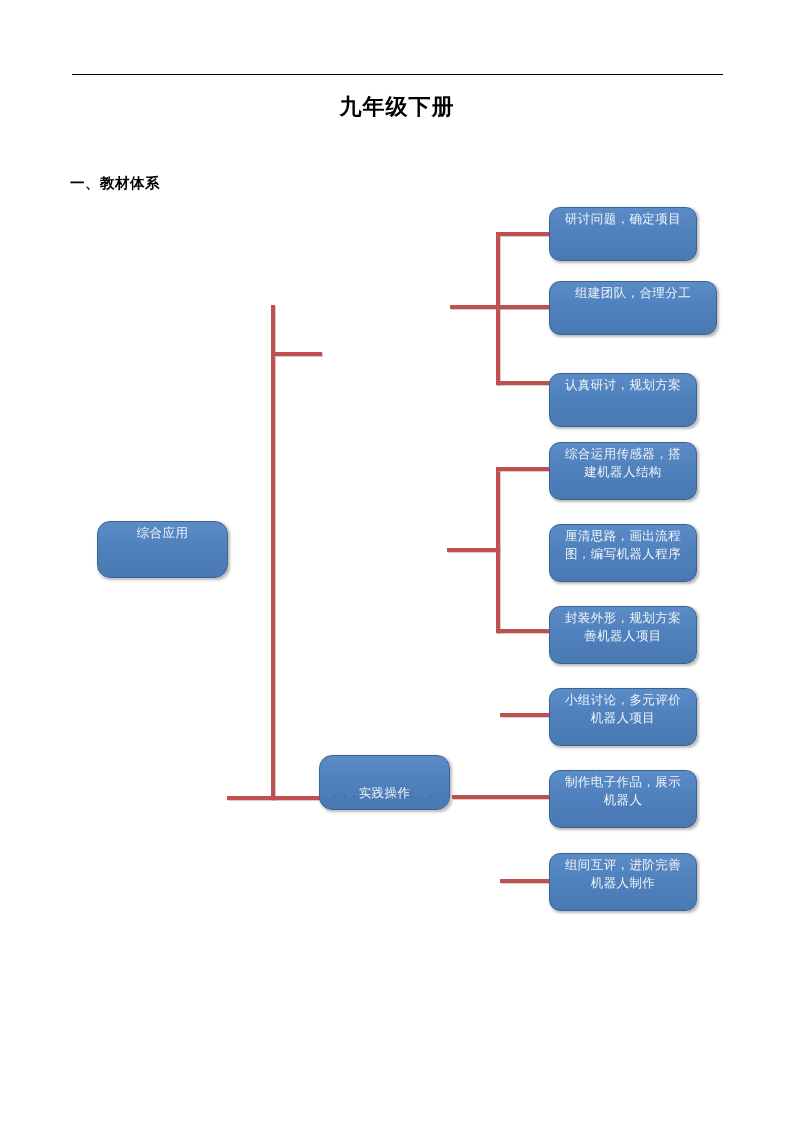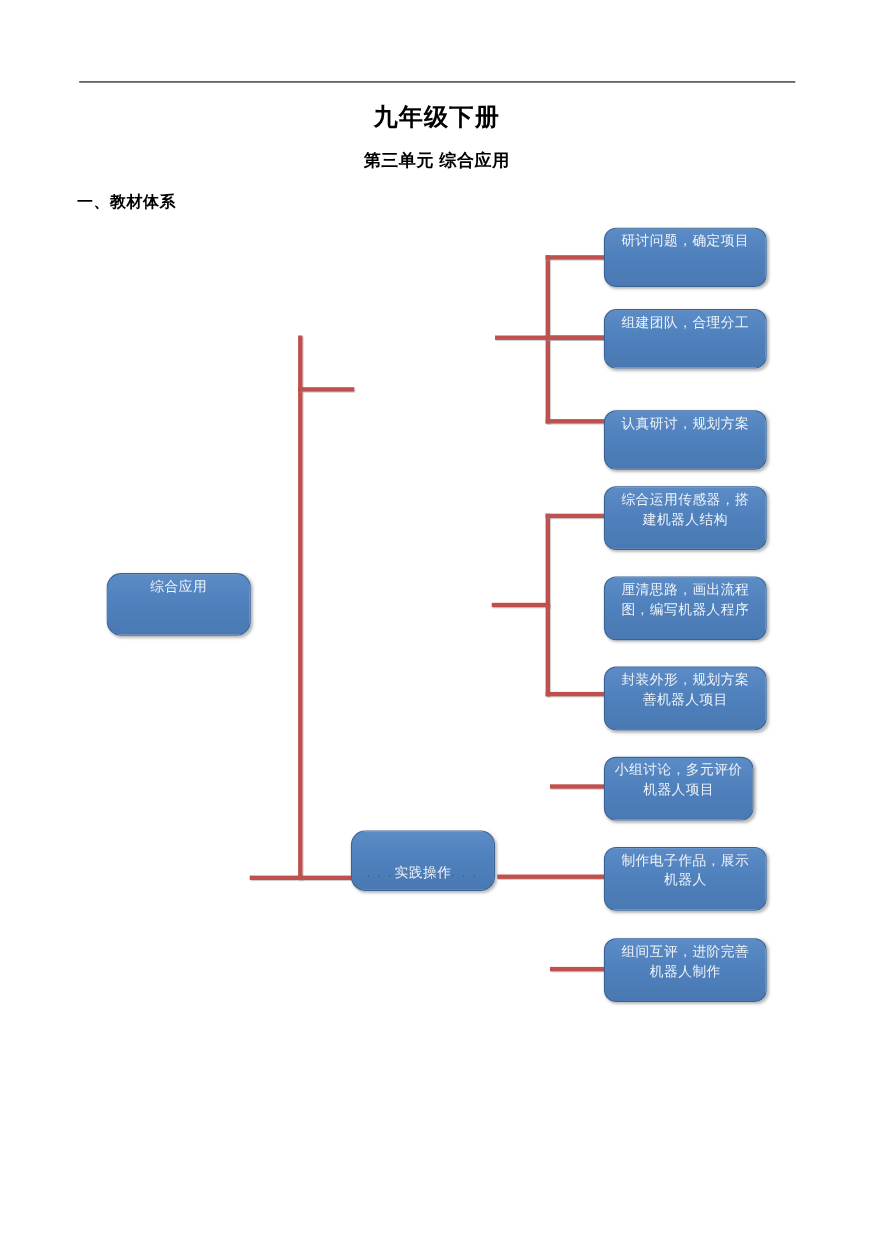--- a/index.html
+++ b/index.html
@@ -124,21 +124,20 @@
 </style>
 </head>
 <body>
 
 <div class="page">
 
   <div class="header-rule"></div>
 
   <div class="doc-title">九年级下册</div>
 
-  <div class="doc-subtitle">第三单元  综合应用</div>
 
   <div class="section-heading">一、教材体系</div>
 
   <div class="diagram">
 
     <div class="conn v" style="left:271px; top:305px; height:494px;"></div>
 
     <div class="conn h" style="left:227px; top:796px; width:48px;"></div>
 
     <div class="conn h" style="left:271px; top:352px; width:51px;"></div>
@@ -167,41 +166,41 @@
 
 
     <div class="node mid" style="left:319px; top:755px; width:131px; height:55px; justify-content:flex-start; padding-top:28px;">
       <span>实践操作</span>
       <span class="ghost-line">• • • •   • • •   • • • •</span>
     </div>
 
     <div class="node leaf" style="left:549px; top:207px; width:148px; height:54px;">
       <span>研讨问题，确定项目</span>
     </div>
-    <div class="node leaf" style="left:549px; top:281px; width:148px; height:54px;">
+    <div class="node leaf" style="left:549px; top:281px; width:168px; height:54px;">
       <span>组建团队，合理分工</span>
     </div>
     <div class="node leaf" style="left:549px; top:359px; width:148px; height:54px;margin-top:14px;">
       <span>认真研讨，规划方案</span>
     </div>
 
     <div class="node leaf" style="left:549px; top:442px; width:148px; height:58px;">
       <span>综合运用传感器，搭</span>
       <span class="line2">建机器人结构</span>
     </div>
     <div class="node leaf" style="left:549px; top:524px; width:148px; height:58px;">
       <span>厘清思路，画出流程</span>
       <span class="line2">图，编写机器人程序</span>
     </div>
     <div class="node leaf" style="left:549px; top:606px; width:148px; height:58px;">
       <span>封装外形，规划方案</span>
       <span class="line2">善机器人项目</span>
     </div>
 
-    <div class="node leaf" style="left:549px; top:688px; width:136px; height:58px;">
+    <div class="node leaf" style="left:549px; top:688px; width:148px; height:58px;">
       <span>小组讨论，多元评价</span>
       <span class="line2">机器人项目</span>
     </div>
     <div class="node leaf" style="left:549px; top:770px; width:148px; height:58px;">
       <span>制作电子作品，展示</span>
       <span class="line2">机器人</span>
     </div>
     <div class="node leaf" style="left:549px; top:853px; width:148px; height:58px;">
       <span>组间互评，进阶完善</span>
       <span class="line2">机器人制作</span>

